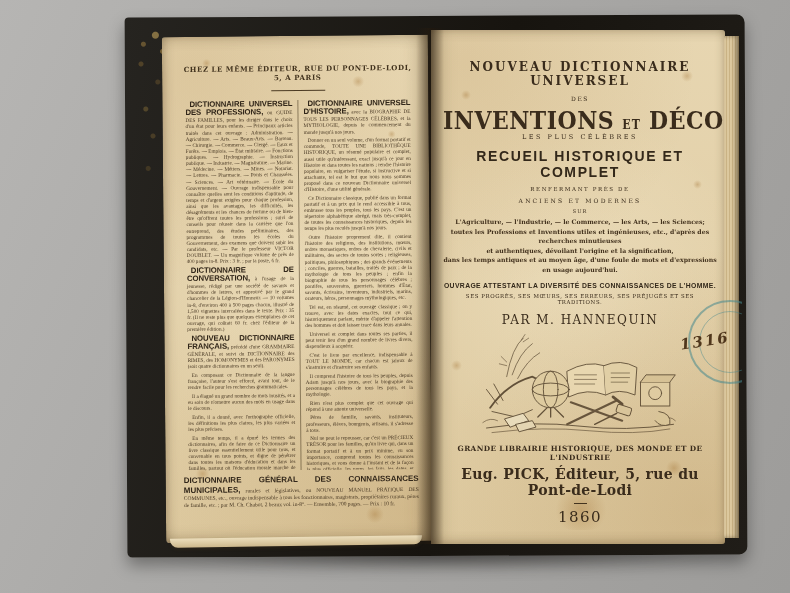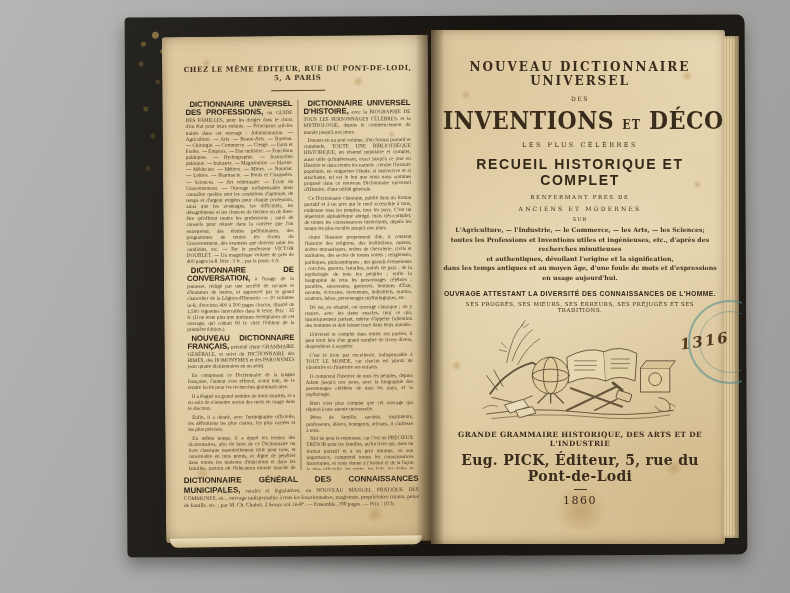--- a/index.html
+++ b/index.html
@@ -41,36 +41,36 @@
   .col p{margin:0 0 2.5px;text-indent:4px;}
   .h{font-family:"Liberation Sans",sans-serif;font-weight:bold;font-size:7.8px;line-height:1.05;letter-spacing:-.1px;color:#32271a;}
   .lp-bottom{margin-top:5px;font-size:5.5px;line-height:1.2;text-align:justify;color:#473723;}
   .hb{font-family:"Liberation Sans",sans-serif;font-weight:bold;font-size:8px;color:#32271a;}
   
   .rp-content{position:absolute;inset:0;padding:30px 8px 8px 12px;text-align:center;font-family:"DejaVu Serif",serif;color:#3a2c1c;}
   .rp-series{font-size:12px;font-weight:bold;letter-spacing:2px;}
   .rp-des{font-size:6px;letter-spacing:1.5px;margin-top:7px;}
   .rp-main{font-size:22px;font-weight:bold;letter-spacing:.5px;margin-top:5px;white-space:nowrap;transform:scaleY(1.12);}
   .rp-main .small-et{font-size:11px;letter-spacing:1px;}
-  .rp-lesplus{font-size:6.5px;letter-spacing:2.5px;margin-top:8px;}
+  .rp-lesplus{font-size:6.5px;letter-spacing:2.5px;}
   .rp-recueil{font-family:"Liberation Sans",sans-serif;font-weight:bold;font-size:14px;letter-spacing:1.6px;margin-top:7px;color:#33281a;}
   .rp-renf{font-size:5.5px;letter-spacing:1.6px;margin-top:6px;}
   .rp-articles{font-size:12.5px;font-weight:bold;margin-top:4px;}
   .rp-anciens{font-size:6px;letter-spacing:2.2px;margin-top:5px;}
   .rp-sur{font-size:5px;letter-spacing:1px;margin-top:4px;}
   .rp-topics{font-size:6.2px;font-weight:bold;line-height:1.55;margin-top:3px;color:#43321e;}
   .rp-att1{font-family:"Liberation Sans",sans-serif;font-weight:bold;font-size:6.8px;letter-spacing:.4px;margin-top:7px;color:#33281a;}
   .rp-att2{font-size:5.4px;letter-spacing:.6px;margin-top:4px;}
   .rp-author{font-size:12px;letter-spacing:1.5px;margin-top:8px;}
   .rp-vignette{margin:2px auto 0;display:block;}
   .rp-paris{font-size:12.5px;font-weight:bold;letter-spacing:2.5px;margin-top:2px;}
   .rp-pub{font-size:7.3px;font-weight:bold;letter-spacing:.4px;margin-top:5px;}
   .rp-ed{font-size:14px;font-weight:bold;letter-spacing:.3px;margin-top:4px;}
   .rp-dash{width:13px;border:0;border-top:1px solid #43331f;margin:5px auto 4px;}
-  .rp-year{font-size:11px;letter-spacing:1.5px;}
+  .rp-year{font-size:15px;letter-spacing:1.5px;}
   
   .stamp{position:absolute;left:258px;top:276px;width:80px;height:80px;border:2px solid rgba(70,137,142,.55);border-radius:50%;filter:blur(.4px);}
   .stamp-inner{position:absolute;inset:9px;border:1.5px solid rgba(70,137,142,.45);border-radius:50%;}
   .accession{position:absolute;left:250px;top:308px;font-family:"DejaVu Serif",serif;font-style:italic;font-weight:bold;font-size:15px;letter-spacing:2px;color:#4f361c;transform:rotate(-9deg);}
 </style>
 </head>
 <body>
 
 <div class="scene">
 
@@ -141,20 +141,21 @@
         <div class="rp-sur">SUR</div>
         <div class="rp-topics">
           <div>L'Agriculture, — l'Industrie, — le Commerce, — les Arts, — les Sciences;</div>
           <div>toutes les Professions et Inventions utiles et ingénieuses, etc., d'après des recherches minutieuses</div>
           <div>et authentiques, dévoilant l'origine et la signification,</div>
           <div>dans les temps antiques et au moyen âge, d'une foule de mots et d'expressions</div>
           <div>en usage aujourd'hui.</div>
         </div>
         <div class="rp-att1">OUVRAGE ATTESTANT LA DIVERSITÉ DES CONNAISSANCES DE L'HOMME.</div>
         <div class="rp-att2">SES PROGRÈS, SES MŒURS, SES ERREURS, SES PRÉJUGÉS ET SES TRADITIONS.</div>
+        <div class="rp-author">PAR M. HANNEQUIN</div>
 
         <svg class="rp-vignette" viewBox="0 0 220 120" width="204" height="110">
           <g stroke="#4c3b26" fill="none" stroke-width="1" opacity="0.85" stroke-linecap="round">
             <g>
               <path d="M8 108 Q 60 100 110 106 T 212 104"></path>
               <path d="M14 113 Q 70 106 120 111 T 208 109" stroke-width=".7"></path>
               <path d="M4 102 q 8 -6 16 -2 M198 98 q 10 -4 16 2" stroke-width=".7"></path>
             </g>
             <g>
               <path d="M12 86 Q 30 60 58 52 L 66 56" stroke-width="2"></path>
@@ -190,21 +191,21 @@
             <g>
               <path d="M196 90 q 14 2 12 14 q -10 4 -16 -4" fill="#d9c598"></path>
             </g>
             <g>
               <path d="M28 98 l20 -6 6 8 -20 7 z" fill="#eadfc0"></path>
               <path d="M40 104 l18 -4 4 7 -18 5 z" fill="#e6d8b6"></path>
             </g>
           </g>
         </svg>
 
-        <div class="rp-pub">GRANDE GRAMMAIRE HISTORIQUE, DES ARTS ET DE L'INDUSTRIE</div>
+        <div class="rp-pub">GRANDE LIBRAIRIE HISTORIQUE, DES MONDE ET DE L'INDUSTRIE</div>
         <div class="rp-ed">Eug. PICK, Éditeur, 5, rue du Pont-de-Lodi</div>
         <hr class="rp-dash">
         <div class="rp-year">1860</div>
       </div>
     </div>
 
     <div class="fore-edge"></div>
     <div class="stamp">
         <div class="stamp-inner"></div>
       </div>

